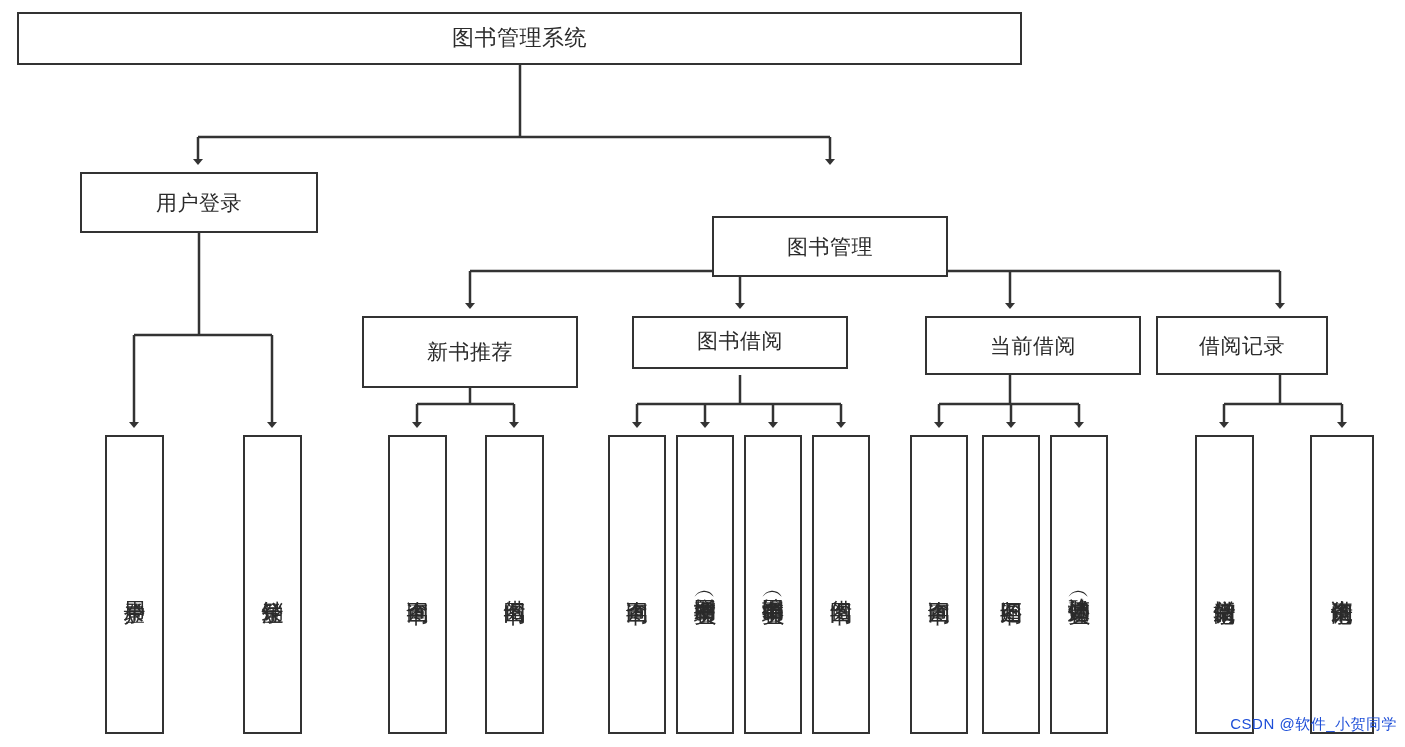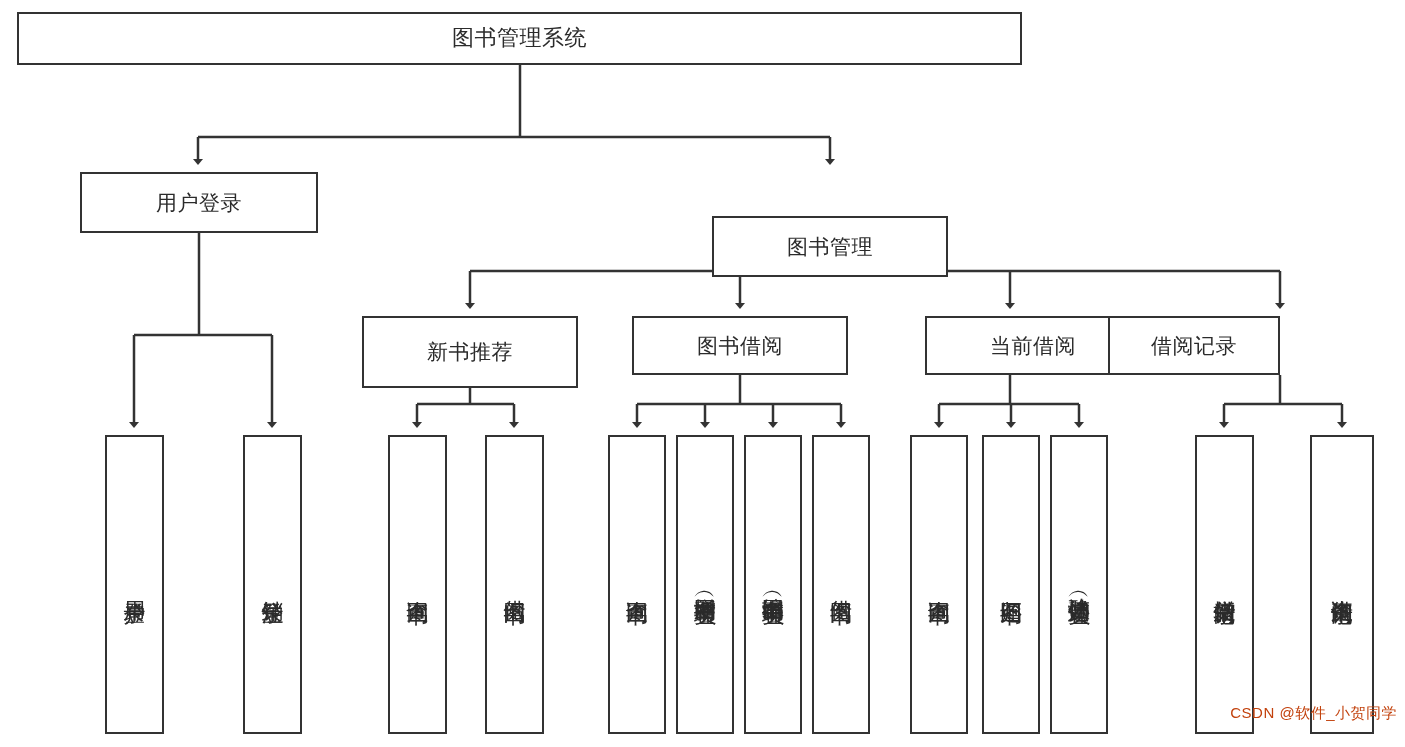--- a/index.html
+++ b/index.html
@@ -57,23 +57,23 @@
     letter-spacing: 1px;
     white-space: nowrap;
     color: #2b2b2b;
   }
   .htext {
     white-space: nowrap;
   }
   #watermark {
     position: absolute;
     right: 8px;
-    bottom: 24px;
+    bottom: 13px;
     font-size: 15px;
-    color: #c2410c;
+    color: #1d4ed8;
     letter-spacing: 0.5px;
     white-space: nowrap;
   }
 </style>
 </head>
 <body>
 
 <div id="diagram">
 
   <svg id="connectors" viewBox="0 0 1405 747">
@@ -135,27 +135,27 @@
         <span class="htext">用户登录</span>
       </div>
       <div class="node horiz" style="left: 712px; top: 172px; width: 236px; height: 61px; margin-top: 44px;">
         <span class="htext">图书管理</span>
       </div>
     </div>
   <div id="level2-layer">
       <div class="node horiz" style="left: 362px; top: 316px; width: 216px; height: 72px;">
         <span class="htext">新书推荐</span>
       </div>
-      <div class="node horiz" style="left: 632px; top: 316px; width: 216px; height: 59px;">
+      <div class="node horiz" style="left: 632px; top: 316px; width: 216px; height: 53px; font-family: Liberation Mono, monospace;">
         <span class="htext">图书借阅</span>
       </div>
       <div class="node horiz" style="left: 902px; top: 316px; width: 216px; height: 59px; margin-left: 23px;">
         <span class="htext">当前借阅</span>
       </div>
-      <div class="node horiz" style="left: 1108px; top: 316px; width: 172px; height: 59px;">
+      <div class="node horiz" style="left: 1156px; top: 316px; width: 172px; height: 59px;">
         <span class="htext">借阅记录</span>
       </div>
     </div>
   <div id="leaves-layer">
       <div class="node leaf" style="left: 105px; top: 435px; width: 59px; height: 299px;">
         <span class="vtext">用户登录</span>
       </div>
       <div class="node leaf" style="left: 243px; top: 435px; width: 59px; height: 299px;">
         <span class="vtext">注销登录</span>
       </div>

